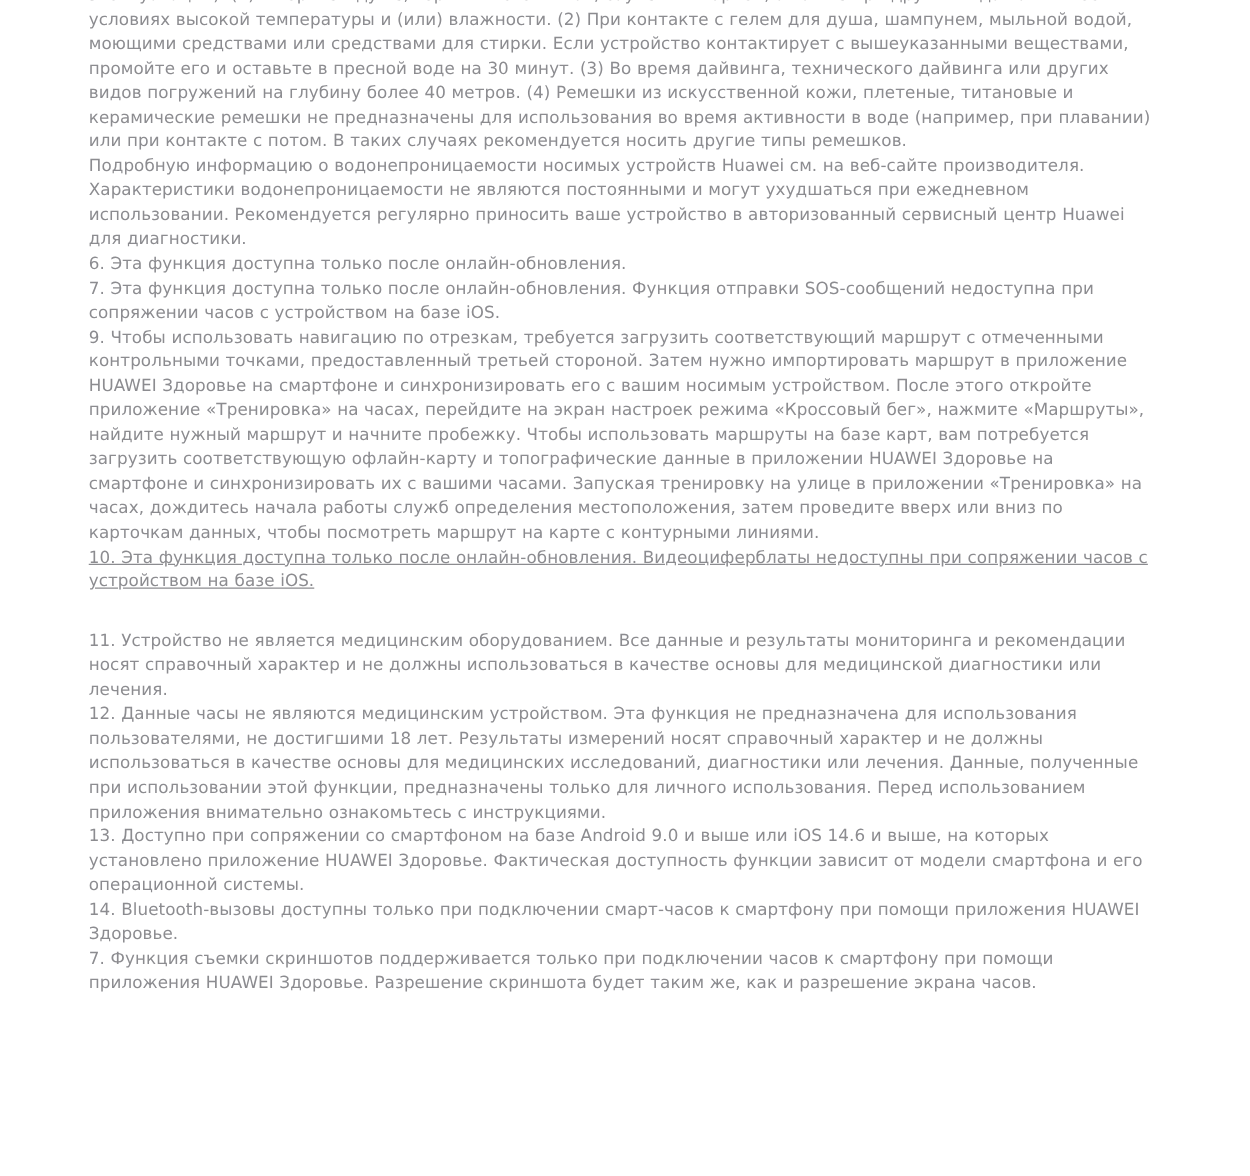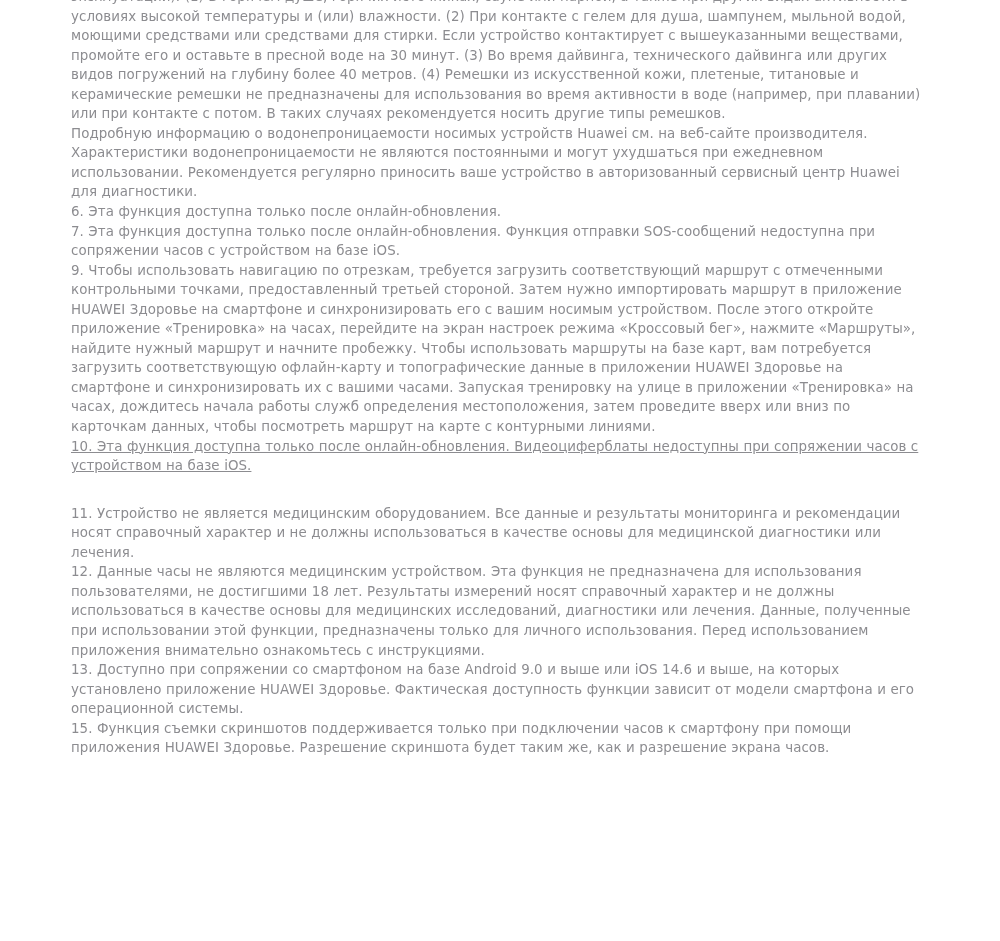--- a/index.html
+++ b/index.html
@@ -50,15 +50,16 @@
   <div class="text-column" id="text-column">
       <p class="note-paragraph" style="color: rgb(140, 140, 144);">эксплуатации). (1) В горячем душе, горячих источниках, сауне или парной, а также при других видах активности в условиях высокой температуры и (или) влажности. (2) При контакте с гелем для душа, шампунем, мыльной водой, моющими средствами или средствами для стирки. Если устройство контактирует с вышеуказанными веществами, промойте его и оставьте в пресной воде на 30 минут. (3) Во время дайвинга, технического дайвинга или других видов погружений на глубину более 40 метров. (4) Ремешки из искусственной кожи, плетеные, титановые и керамические ремешки не предназначены для использования во время активности в воде (например, при плавании) или при контакте с потом. В таких случаях рекомендуется носить другие типы ремешков.</p>
       <p class="note-paragraph" style="color: rgb(140, 140, 144);">Подробную информацию о водонепроницаемости носимых устройств Huawei см. на веб-сайте производителя. Характеристики водонепроницаемости не являются постоянными и могут ухудшаться при ежедневном использовании. Рекомендуется регулярно приносить ваше устройство в авторизованный сервисный центр Huawei для диагностики.</p>
       <p class="note-paragraph" style="color: rgb(140, 140, 144);">6. Эта функция доступна только после онлайн-обновления.</p>
       <p class="note-paragraph" style="color: rgb(140, 140, 144);">7. Эта функция доступна только после онлайн-обновления. Функция отправки SOS-сообщений недоступна при сопряжении часов с устройством на базе iOS.</p>
       <p class="note-paragraph" style="color: rgb(140, 140, 144);">9. Чтобы использовать навигацию по отрезкам, требуется загрузить соответствующий маршрут с отмеченными контрольными точками, предоставленный третьей стороной. Затем нужно импортировать маршрут в приложение HUAWEI Здоровье на смартфоне и синхронизировать его с вашим носимым устройством. После этого откройте приложение «Тренировка» на часах, перейдите на экран настроек режима «Кроссовый бег», нажмите «Маршруты», найдите нужный маршрут и начните пробежку. Чтобы использовать маршруты на базе карт, вам потребуется загрузить соответствующую офлайн-карту и топографические данные в приложении HUAWEI Здоровье на смартфоне и синхронизировать их с вашими часами. Запуская тренировку на улице в приложении «Тренировка» на часах, дождитесь начала работы служб определения местоположения, затем проведите вверх или вниз по карточкам данных, чтобы посмотреть маршрут на карте с контурными линиями.</p>
       <p class="note-paragraph" style="color: rgb(140, 140, 144); text-decoration: underline;">10. Эта функция доступна только после онлайн-обновления. Видеоциферблаты недоступны при сопряжении часов с устройством на базе iOS.</p>
       <p class="note-paragraph" style="color: rgb(140, 140, 144); margin-top: 28px;">11. Устройство не является медицинским оборудованием. Все данные и результаты мониторинга и рекомендации носят справочный характер и не должны использоваться в качестве основы для медицинской диагностики или лечения.</p>
       <p class="note-paragraph" style="color: rgb(140, 140, 144);">12. Данные часы не являются медицинским устройством. Эта функция не предназначена для использования пользователями, не достигшими 18 лет. Результаты измерений носят справочный характер и не должны использоваться в качестве основы для медицинских исследований, диагностики или лечения. Данные, полученные при использовании этой функции, предназначены только для личного использования. Перед использованием приложения внимательно ознакомьтесь с инструкциями.</p>
       <p class="note-paragraph" style="color: rgb(140, 140, 144);">13. Доступно при сопряжении со смартфоном на базе Android 9.0 и выше или iOS 14.6 и выше, на которых установлено приложение HUAWEI Здоровье. Фактическая доступность функции зависит от модели смартфона и его операционной системы.</p>
-      <p class="note-paragraph" style="color: rgb(140, 140, 144);">15. Функция съемки скриншотов поддерживается только при подключении часов к смартфону при помощи приложения HUAWEI Здоровье. Разрешение скриншота будет таким же, как и разрешение экрана часов.</p>
+      <p class="note-paragraph" style="color: rgb(140, 140, 144);">14. Bluetooth-вызовы доступны только при подключении смарт-часов к смартфону при помощи приложения HUAWEI Здоровье.</p>
+      <p class="note-paragraph" style="color: rgb(140, 140, 144);">7. Функция съемки скриншотов поддерживается только при подключении часов к смартфону при помощи приложения HUAWEI Здоровье. Разрешение скриншота будет таким же, как и разрешение экрана часов.</p>
     </div>
 </div>
 
 </body></html>

